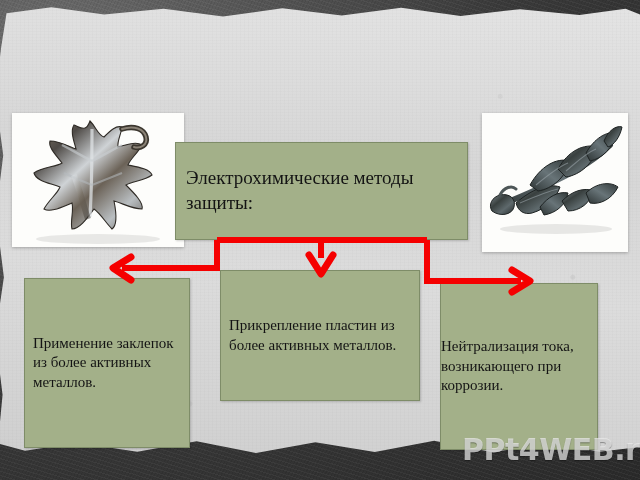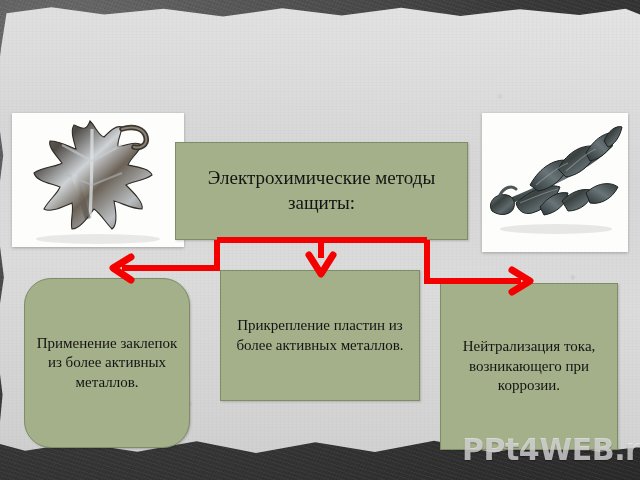--- a/index.html
+++ b/index.html
@@ -78,30 +78,30 @@
   #photo-right{left:482px;top:113px;width:146px;height:139px;}
   .photo svg{display:block;width:100%;height:100%;}
 
   
   .gbox{
     position:absolute;
     background:#a3b089;
     border:1px solid #7e8c68;
     box-sizing:border-box;
     display:flex;align-items:center;justify-content:center;
-    text-align:center;
+    text-align:left;
     color:#141414;
     font-family:"Liberation Serif", serif;
     line-height:1.30;
     box-shadow:1px 1px 2px rgba(0,0,0,.18);
   }
   #box-main{left:175px;top:142px;width:293px;height:98px;font-size:19px;padding:0 10px;}
-  #box-rivets{left:24px;top:278px;width:166px;height:170px;font-size:15px;padding:0 8px;border-radius:27px;}
+  #box-rivets{left:24px;top:278px;width:166px;height:170px;font-size:15px;padding:0 8px;}
   #box-plates{left:220px;top:270px;width:200px;height:131px;font-size:15px;padding:4px 8px;}
-  #box-current{left:440px;top:283px;width:178px;height:167px;font-size:15px;padding:0 8px;}
+  #box-current{left:440px;top:283px;width:158px;height:167px;font-size:15px;padding:0 0;}
 
   
   #arrows{position:absolute;left:0;top:0;width:640px;height:480px;pointer-events:none;}
 
   
   .watermark{
     position:absolute;left:462px;top:432px;
     font-family:"DejaVu Sans", sans-serif;
     font-weight:bold;font-size:30px;letter-spacing:-.5px;
     color:rgba(236,236,236,.72);

